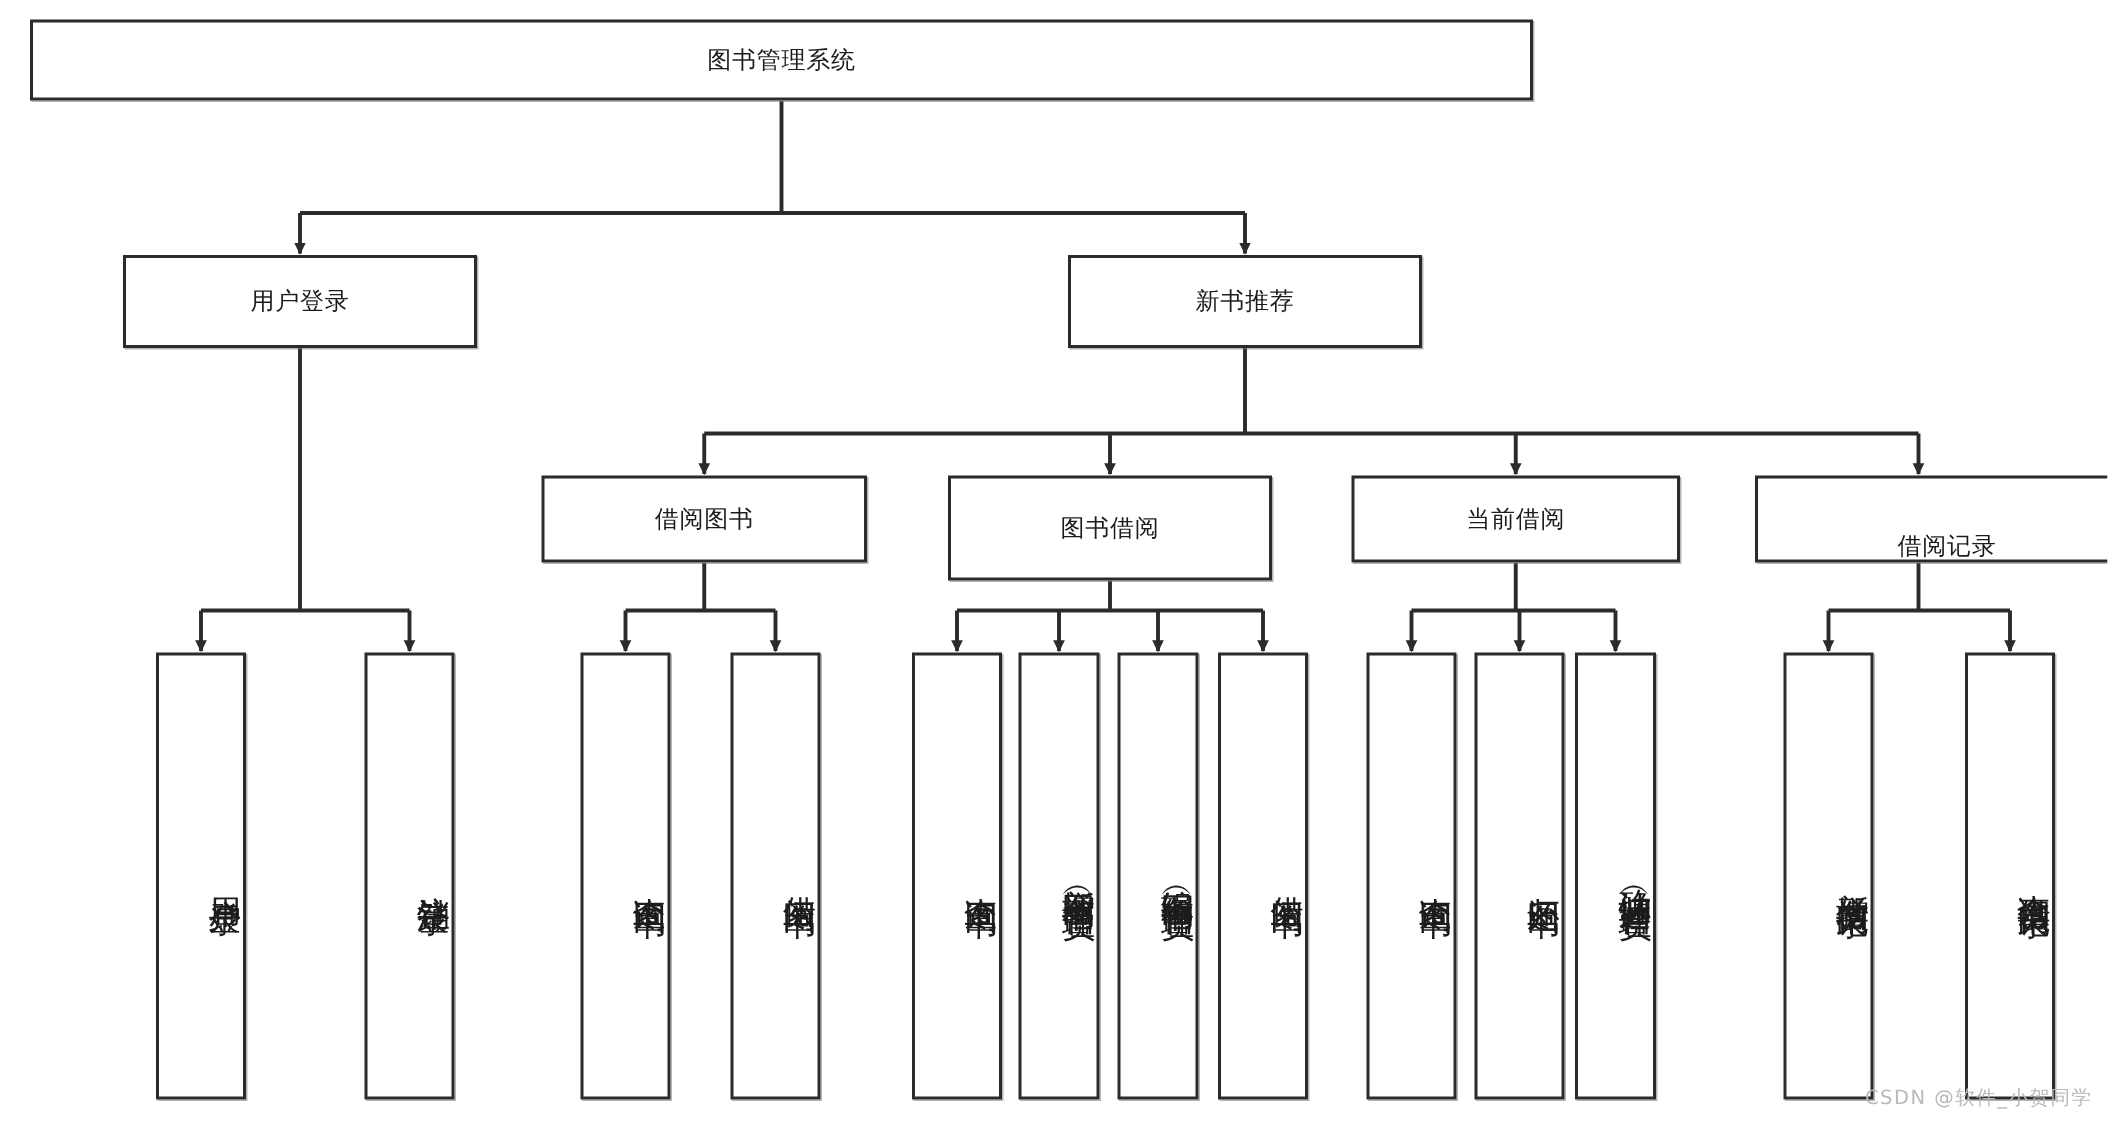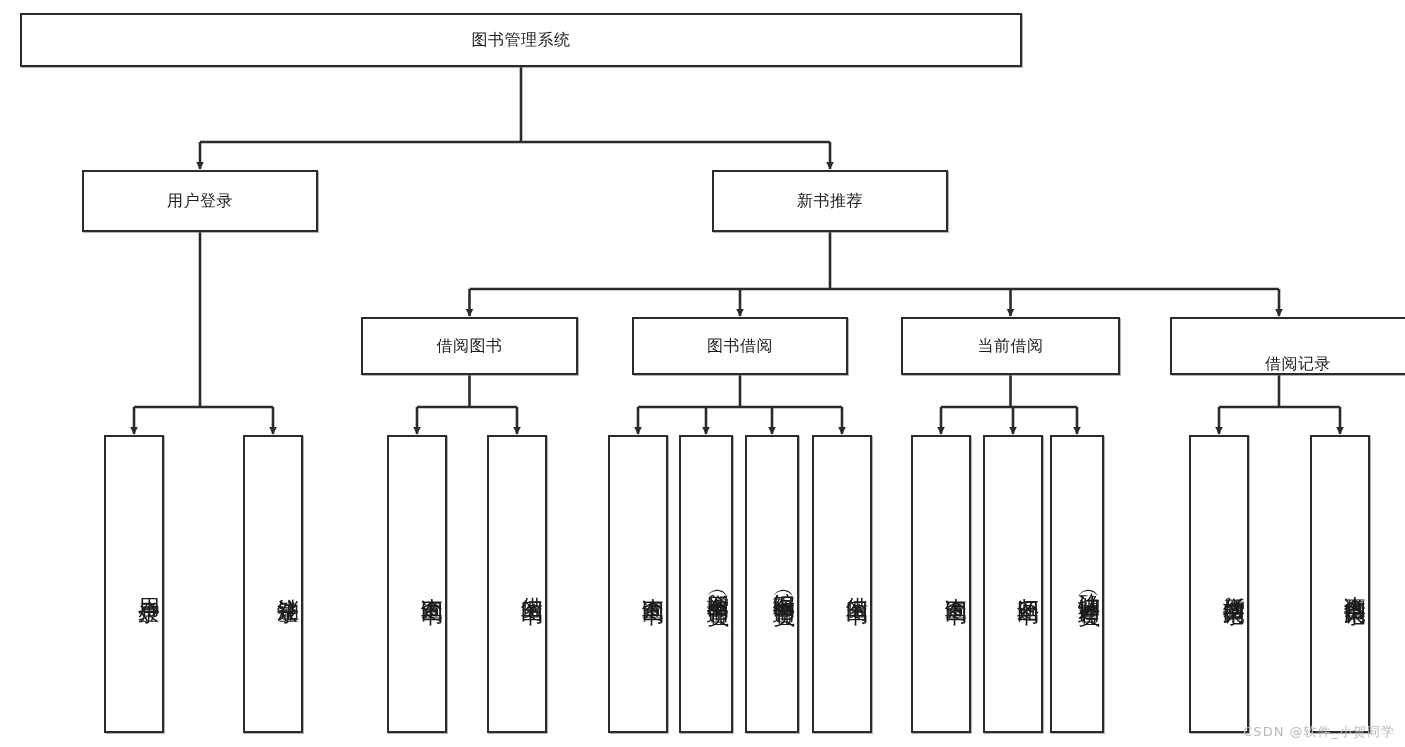--- a/index.html
+++ b/index.html
@@ -122,21 +122,21 @@
       </div>
       <div class="node horizontal" style="left: 82px; top: 170px; width: 236px; height: 62px;">
         <span>用户登录</span>
       </div>
       <div class="node horizontal" style="left: 712px; top: 170px; width: 236px; height: 62px;">
         <span>新书推荐</span>
       </div>
       <div class="node horizontal" style="left: 361px; top: 317px; width: 217px; height: 58px;">
         <span>借阅图书</span>
       </div>
-      <div class="node horizontal" style="left: 632px; top: 317px; width: 216px; height: 58px;">
+      <div class="node horizontal" style="left: 632px; top: 317px; width: 216px; height: 70px;">
         <span>图书借阅</span>
       </div>
       <div class="node horizontal" style="left: 901px; top: 317px; width: 219px; height: 58px;">
         <span>当前借阅</span>
       </div>
       <div class="node horizontal" style="left: 1170px; top: 317px; width: 256px; height: 58px; align-items: flex-end;">
         <span>借阅记录</span>
       </div>
       <div class="node vertical" style="left: 104px; top: 435px; width: 60px; height: 298px;">
         <span class="vlabel">用户登录</span>

